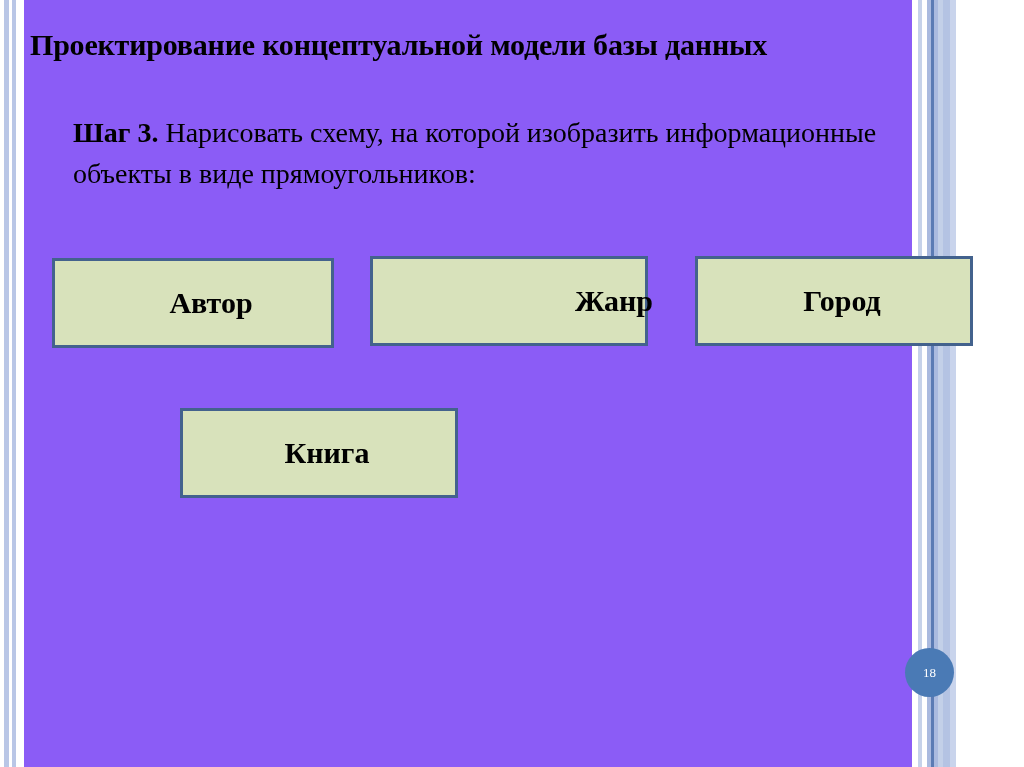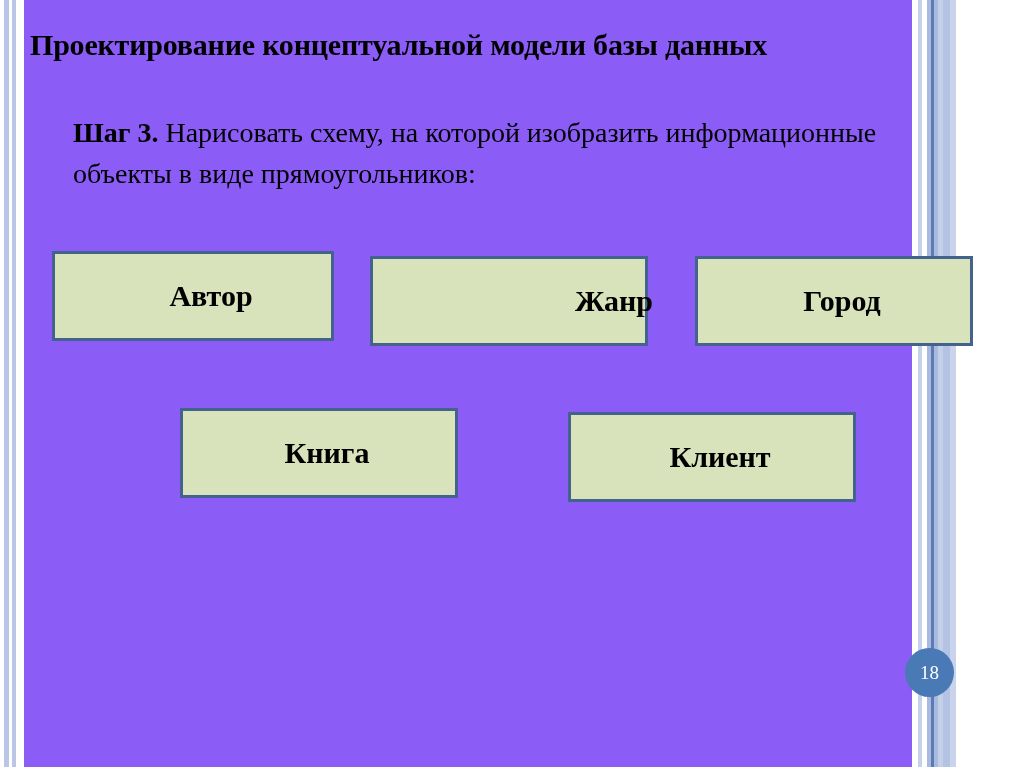--- a/index.html
+++ b/index.html
@@ -94,21 +94,21 @@
   }
   .entity .label {
     font-size: 30px;
     font-weight: bold;
     color: #000000;
     white-space: nowrap;
     position: relative;
     left: 8px;
   }
 
-  #box-avtor  { left: 52px;  top: 251px; width: 282px; height: 90px; padding-left: 20px; }
+  #box-avtor  { left: 52px;  top: 258px; width: 282px; height: 90px; padding-left: 20px; }
   #box-zhanr  { left: 370px; top: 256px; width: 278px; height: 90px; justify-content: flex-end; }
   #box-gorod  { left: 695px; top: 256px; width: 278px; height: 90px; align-items: center; }
   #box-kniga  { left: 180px; top: 408px; width: 278px; height: 90px; }
   #box-klient { left: 568px; top: 412px; width: 288px; height: 90px; }
   #box-zakaz  { left: 388px; top: 556px; width: 280px; height: 90px; }
 
   
   .page-badge {
     position: absolute;
     left: 905px;
@@ -116,21 +116,21 @@
     width: 49px;
     height: 49px;
     border-radius: 50%;
     background: #4a7ab5;
     display: flex;
     align-items: center;
     justify-content: center;
   }
   .page-badge .num {
     color: #ffffff;
-    font-size: 19px;
+    font-size: 13px;
     font-family: "Liberation Serif", "DejaVu Serif", serif;
     line-height: 1;
   }
 </style>
 </head>
 <body>
 
 <div id="slide">
 
   <div class="edge-left"></div>
@@ -151,22 +151,19 @@
   </div>
 
   <div class="entity" id="box-gorod">
     <span class="label">Город</span>
   </div>
 
   <div class="entity" id="box-kniga">
     <span class="label">Книга</span>
   </div>
 
-  <div class="entity" id="box-klient">
-    <span class="label">Клиент</span>
-  </div>
 
 
   <div class="page-badge">
     <span class="num">18</span>
   </div>
 
 </div>
 
 </body></html>

